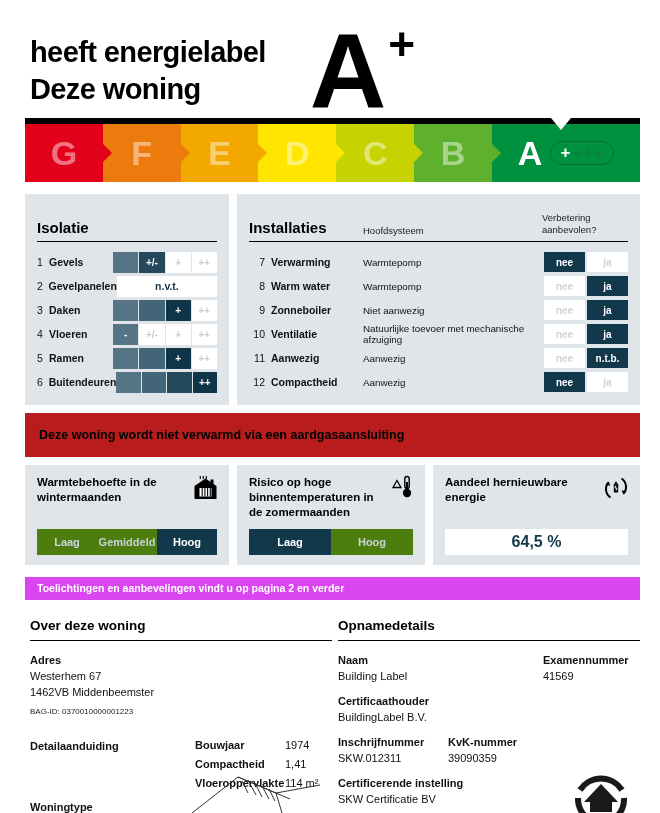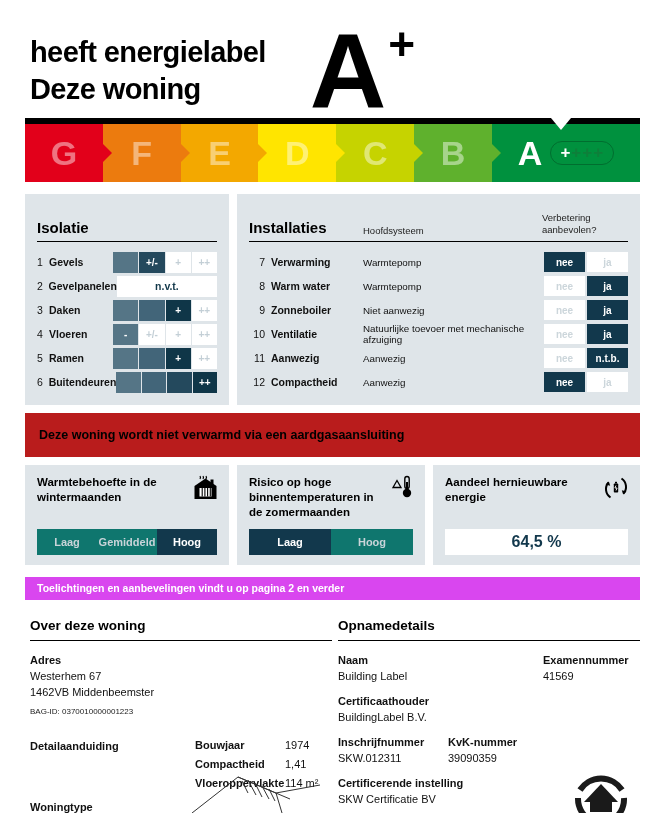--- a/index.html
+++ b/index.html
@@ -76,21 +76,21 @@
   .gas-banner { margin:8px 20px 0 25px; background:#b91c1c; height:44px; display:flex; align-items:center;
     padding:0 14px; font-size:12.5px; font-weight:bold; color:#000; }
 
   
   .boxes { display:flex; gap:8px; margin:8px 20px 0 25px; height:100px; }
   .box { background:#dfe5e9; position:relative; padding:10px 12px; display:flex; flex-direction:column; }
   .box-1 { width:204px; } .box-2 { width:188px; } .box-3 { flex:1; }
   .box-title { font-size:11.5px; line-height:15px; font-weight:bold; color:#000; padding-right:32px; }
   .box-icon { position:absolute; top:9px; right:10px; }
   .box-bottom { margin-top:auto; }
-  .sel { display:flex; height:26px; background:#0f766e; }
+  .sel { display:flex; height:26px; background:#4d7c0f; }
   .sopt { flex:1; display:flex; align-items:center; justify-content:center; font-size:11px; font-weight:bold; }
   .sopt.on { background:#12384c; color:#fff; }
   .sopt.off { color:#c9d4d9; }
   .value-box { height:26px; background:#fff; display:flex; align-items:center; justify-content:center;
     font-size:16px; font-weight:bold; color:#12384c; }
 
   
   .footer-banner { margin:12px 20px 0 25px; background:#d946ef; color:#fff; font-weight:bold;
     font-size:10.5px; padding:5px 12px 6px; }
 

